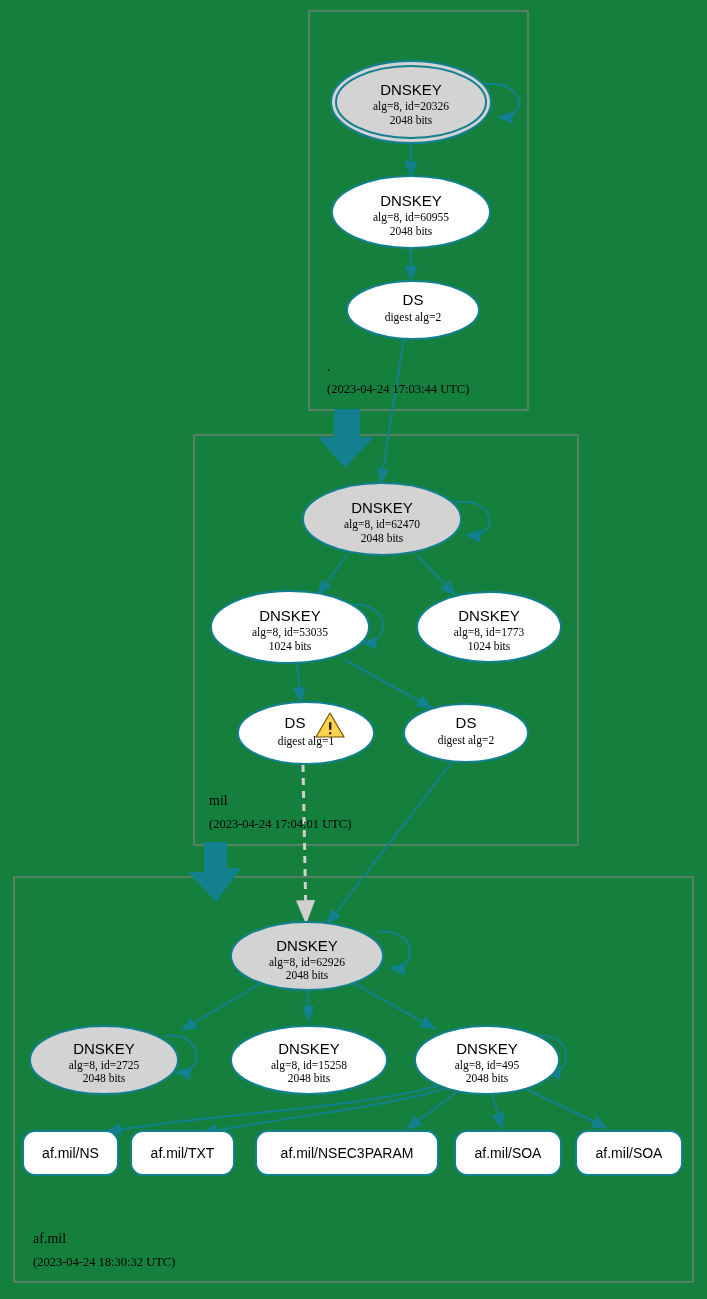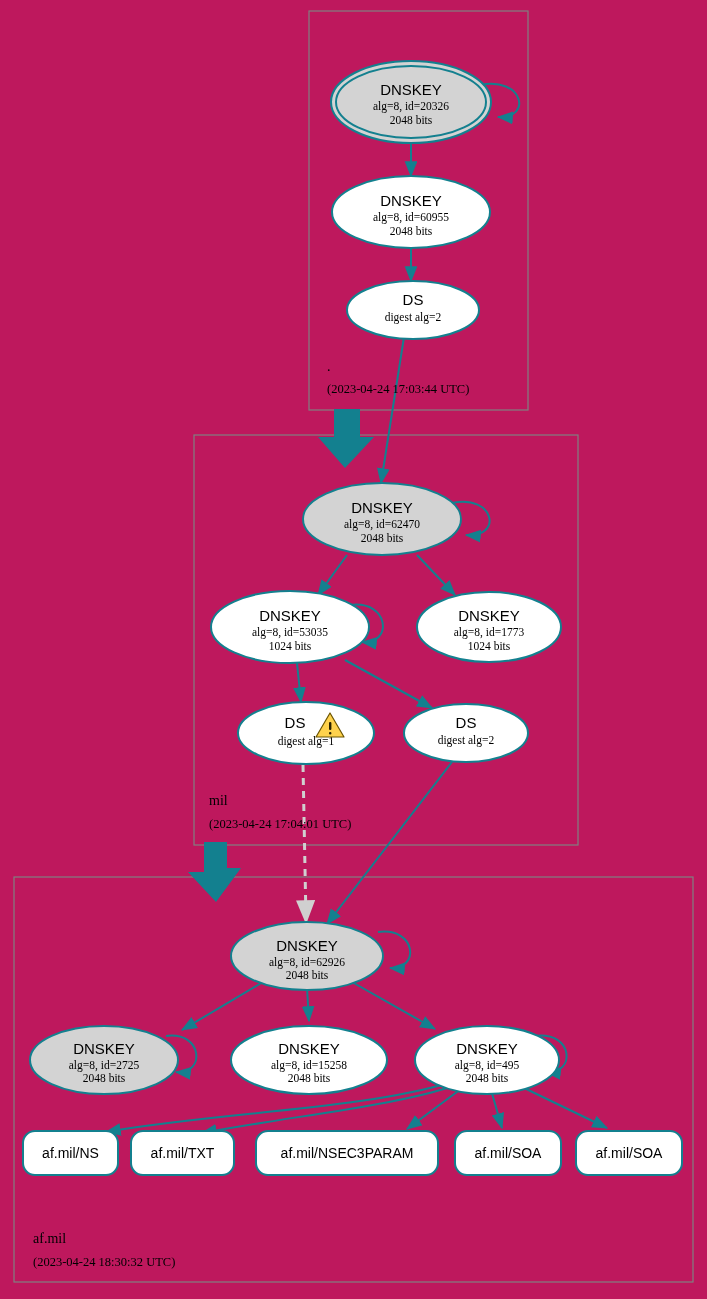--- a/index.html
+++ b/index.html
@@ -7,21 +7,21 @@
     padding: 0;
     background: #ffffff;
   }
   body {
     font-family: "Liberation Sans", sans-serif;
   }
   #canvas {
     position: relative;
     width: 707px;
     height: 1299px;
-    background: #be185d;
+    background: #15803d;
     overflow: hidden;
   }
   svg.layer {
     position: absolute;
     left: 0;
     top: 0;
     width: 707px;
     height: 1299px;
   }
   .zone-box {

